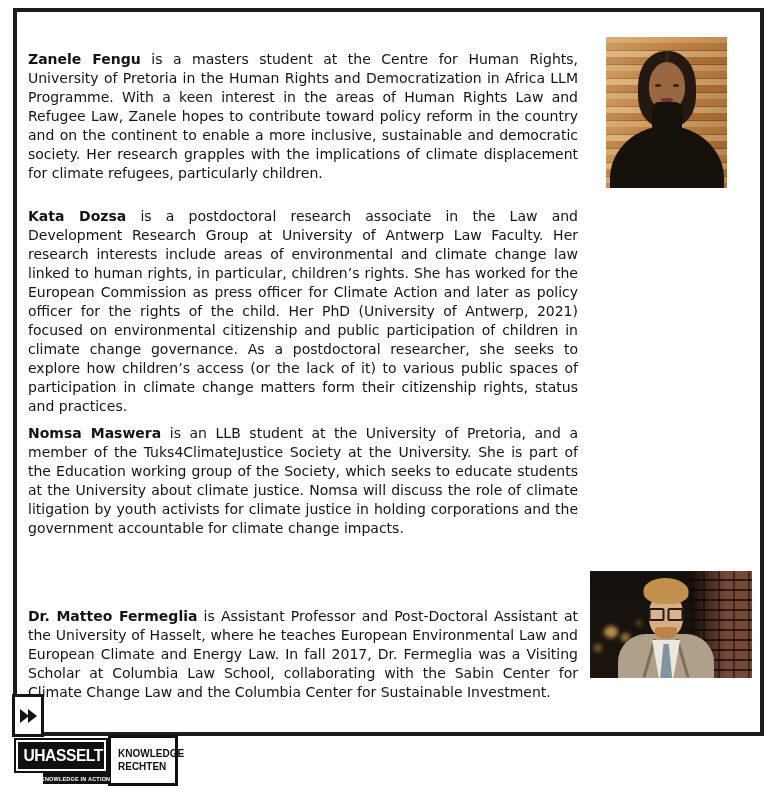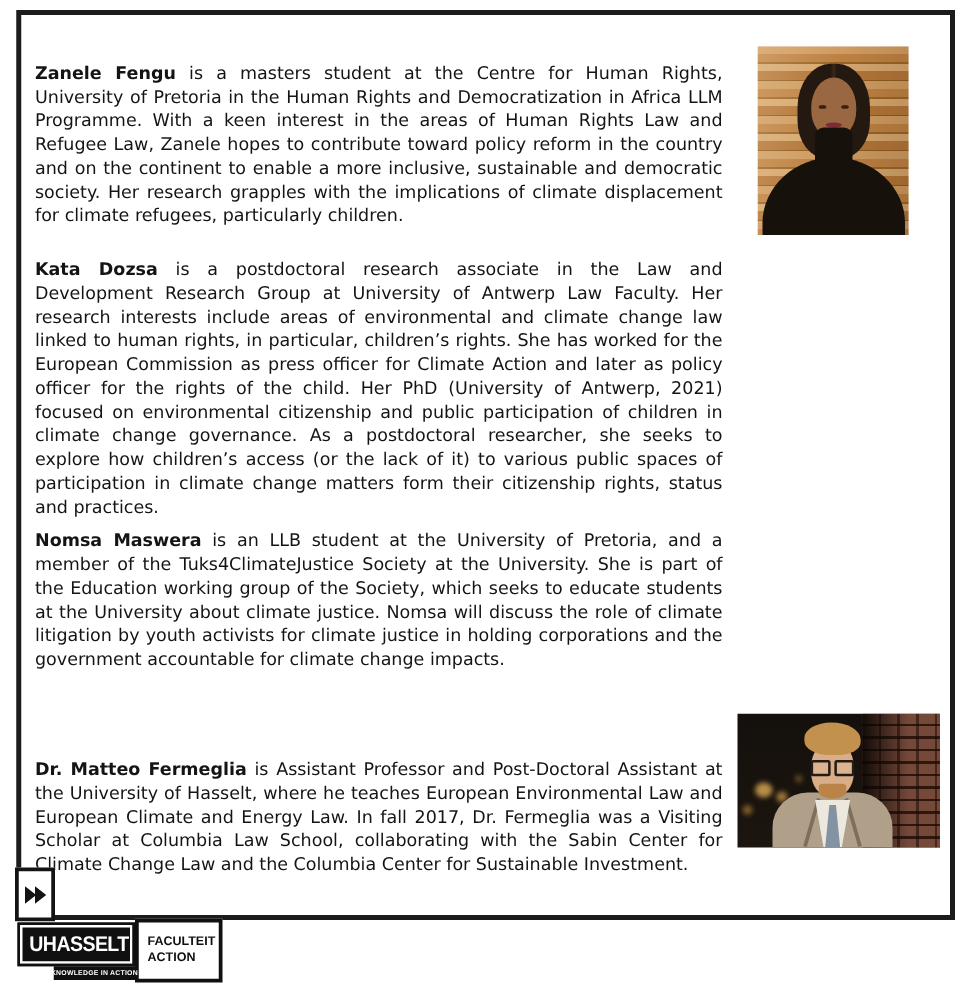--- a/index.html
+++ b/index.html
@@ -211,15 +211,15 @@
 <div class="ff-button">
   <span class="tri"></span>
   <span class="tri"></span>
 </div>
 
 <div class="logo-uhasselt">
   <span class="brand-text">UHASSELT</span>
 </div>
 <div class="logo-tagline">KNOWLEDGE IN ACTION</div>
 <div class="logo-faculty">
-  <span class="faculty-line">FACULTEIT</span>
-  <span class="faculty-line">ACTION</span>
+  <span class="faculty-line">KNOWLEDGE</span>
+  <span class="faculty-line">RECHTEN</span>
 </div>
 
 </body></html>

